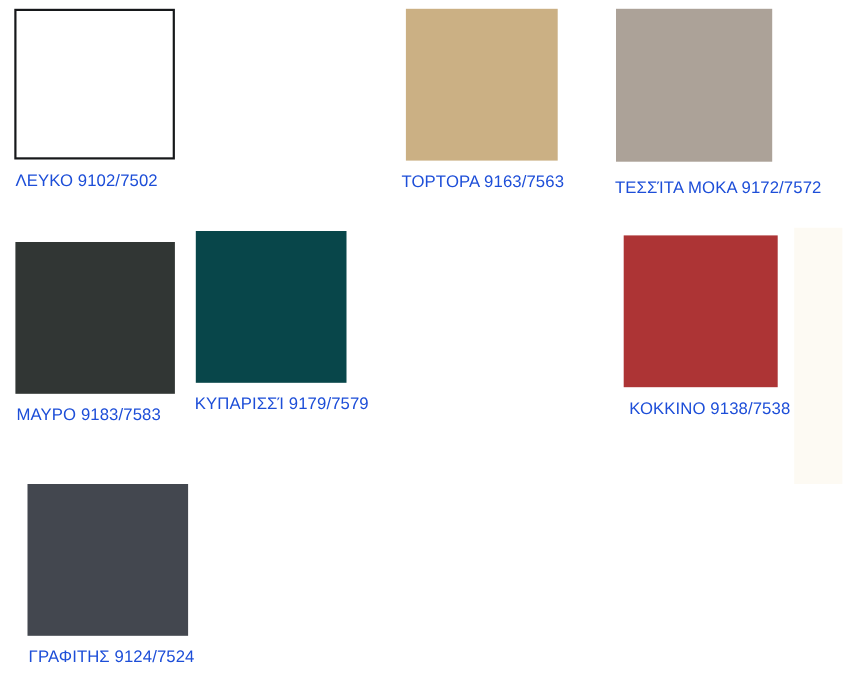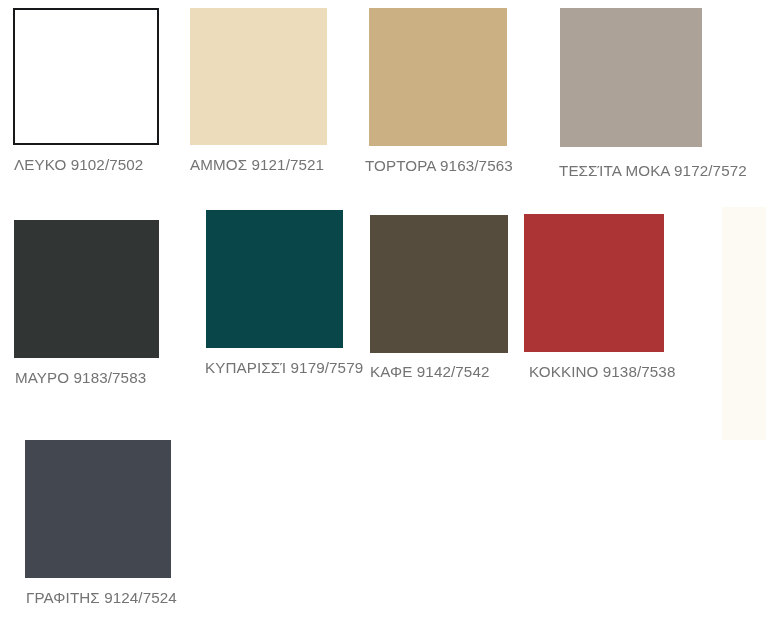--- a/index.html
+++ b/index.html
@@ -35,21 +35,21 @@
     box-sizing: border-box;
   }
 
   .swatch-chip.bordered {
     border: 2px solid #16181a;
   }
 
   .swatch-label {
     position: absolute;
     white-space: nowrap;
-    color: #737373;
+    color: #1d4ed8;
     font-size: 15.2px;
     line-height: 20px;
     letter-spacing: 0.1px;
     font-family: "Liberation Sans", sans-serif;
   }
 
   
   .swatch-cell.clipped .swatch-chip {
     border: none;
   }
@@ -57,51 +57,43 @@
 </head>
 <body>
 
 <div id="palette-canvas">
 
   <div class="swatch-cell" style="left:13px; top:8px; width:175px; height:175px;">
     <div class="swatch-chip bordered" style="width:146px; height:137px; background:#ffffff;"></div>
     <div class="swatch-label" style="left:1px; top:147px;">ΛΕΥΚΟ 9102/7502</div>
   </div>
 
-  <div class="swatch-cell" style="left:190px; top:8px; width:175px; height:175px;">
-    <div class="swatch-chip" style="width:137px; height:137px; background:#ecdcbc;"></div>
-    <div class="swatch-label" style="left:0px; top:147px;">ΑΜΜΟΣ 9121/7521</div>
-  </div>
 
   <div class="swatch-cell" style="left:369px; top:8px; width:180px; height:175px;padding-left:32px;">
     <div class="swatch-chip" style="width:138px; height:138px; background:#cbb084;"></div>
     <div class="swatch-label" style="left:-4px; top:148px;">ΤΟΡΤΟΡΑ 9163/7563</div>
   </div>
 
   <div class="swatch-cell" style="left:560px; top:8px; width:210px; height:175px;">
     <div class="swatch-chip" style="width:142px; height:139px; background:#aca298;"></div>
     <div class="swatch-label" style="left:-1px; top:153px;">ΤΕΣΣΊΤΑ ΜΟΚΑ 9172/7572</div>
   </div>
 
   <div class="swatch-cell" style="left:14px; top:210px; width:175px; height:175px;margin-top:10px;">
     <div class="swatch-chip" style="width:145px; height:138px; background:#313634;"></div>
     <div class="swatch-label" style="left:1px; top:148px;">ΜΑΥΡΟ 9183/7583</div>
   </div>
 
-  <div class="swatch-cell" style="left:206px; top:210px; width:204px; height:175px;">
+  <div class="swatch-cell" style="left:178px; top:210px; width:204px; height:175px;">
     <div class="swatch-chip" style="width:137px; height:138px; background:#08464a;"></div>
     <div class="swatch-label" style="left:-1px; top:148px;">ΚΥΠΑΡΙΣΣΊ 9179/7579</div>
   </div>
 
-  <div class="swatch-cell" style="left:370px; top:215px; width:180px; height:175px;">
-    <div class="swatch-chip" style="width:138px; height:138px; background:#564c3e;"></div>
-    <div class="swatch-label" style="left:0px; top:147px;">ΚΑΦΕ 9142/7542</div>
-  </div>
 
-  <div class="swatch-cell" style="left:524px; top:214px; width:180px; height:175px;text-decoration:underline;">
+  <div class="swatch-cell" style="left:567px; top:214px; width:180px; height:175px;text-decoration:underline;">
     <div class="swatch-chip" style="width:140px; height:138px; background:#ad3435;"></div>
     <div class="swatch-label" style="left:5px; top:148px;">ΚΟΚΚΙΝΟ 9138/7538</div>
   </div>
 
   <div class="swatch-cell clipped" style="left:722px; top:207px; width:44px; height:233px;">
     <div class="swatch-chip" style="width:44px; height:233px; background:#fdfaf3;"></div>
   </div>
 
   <div class="swatch-cell" style="left:13px; top:440px; width:180px; height:175px;margin-left:12px;">
     <div class="swatch-chip" style="width:146px; height:138px; background:#43474f;"></div>

